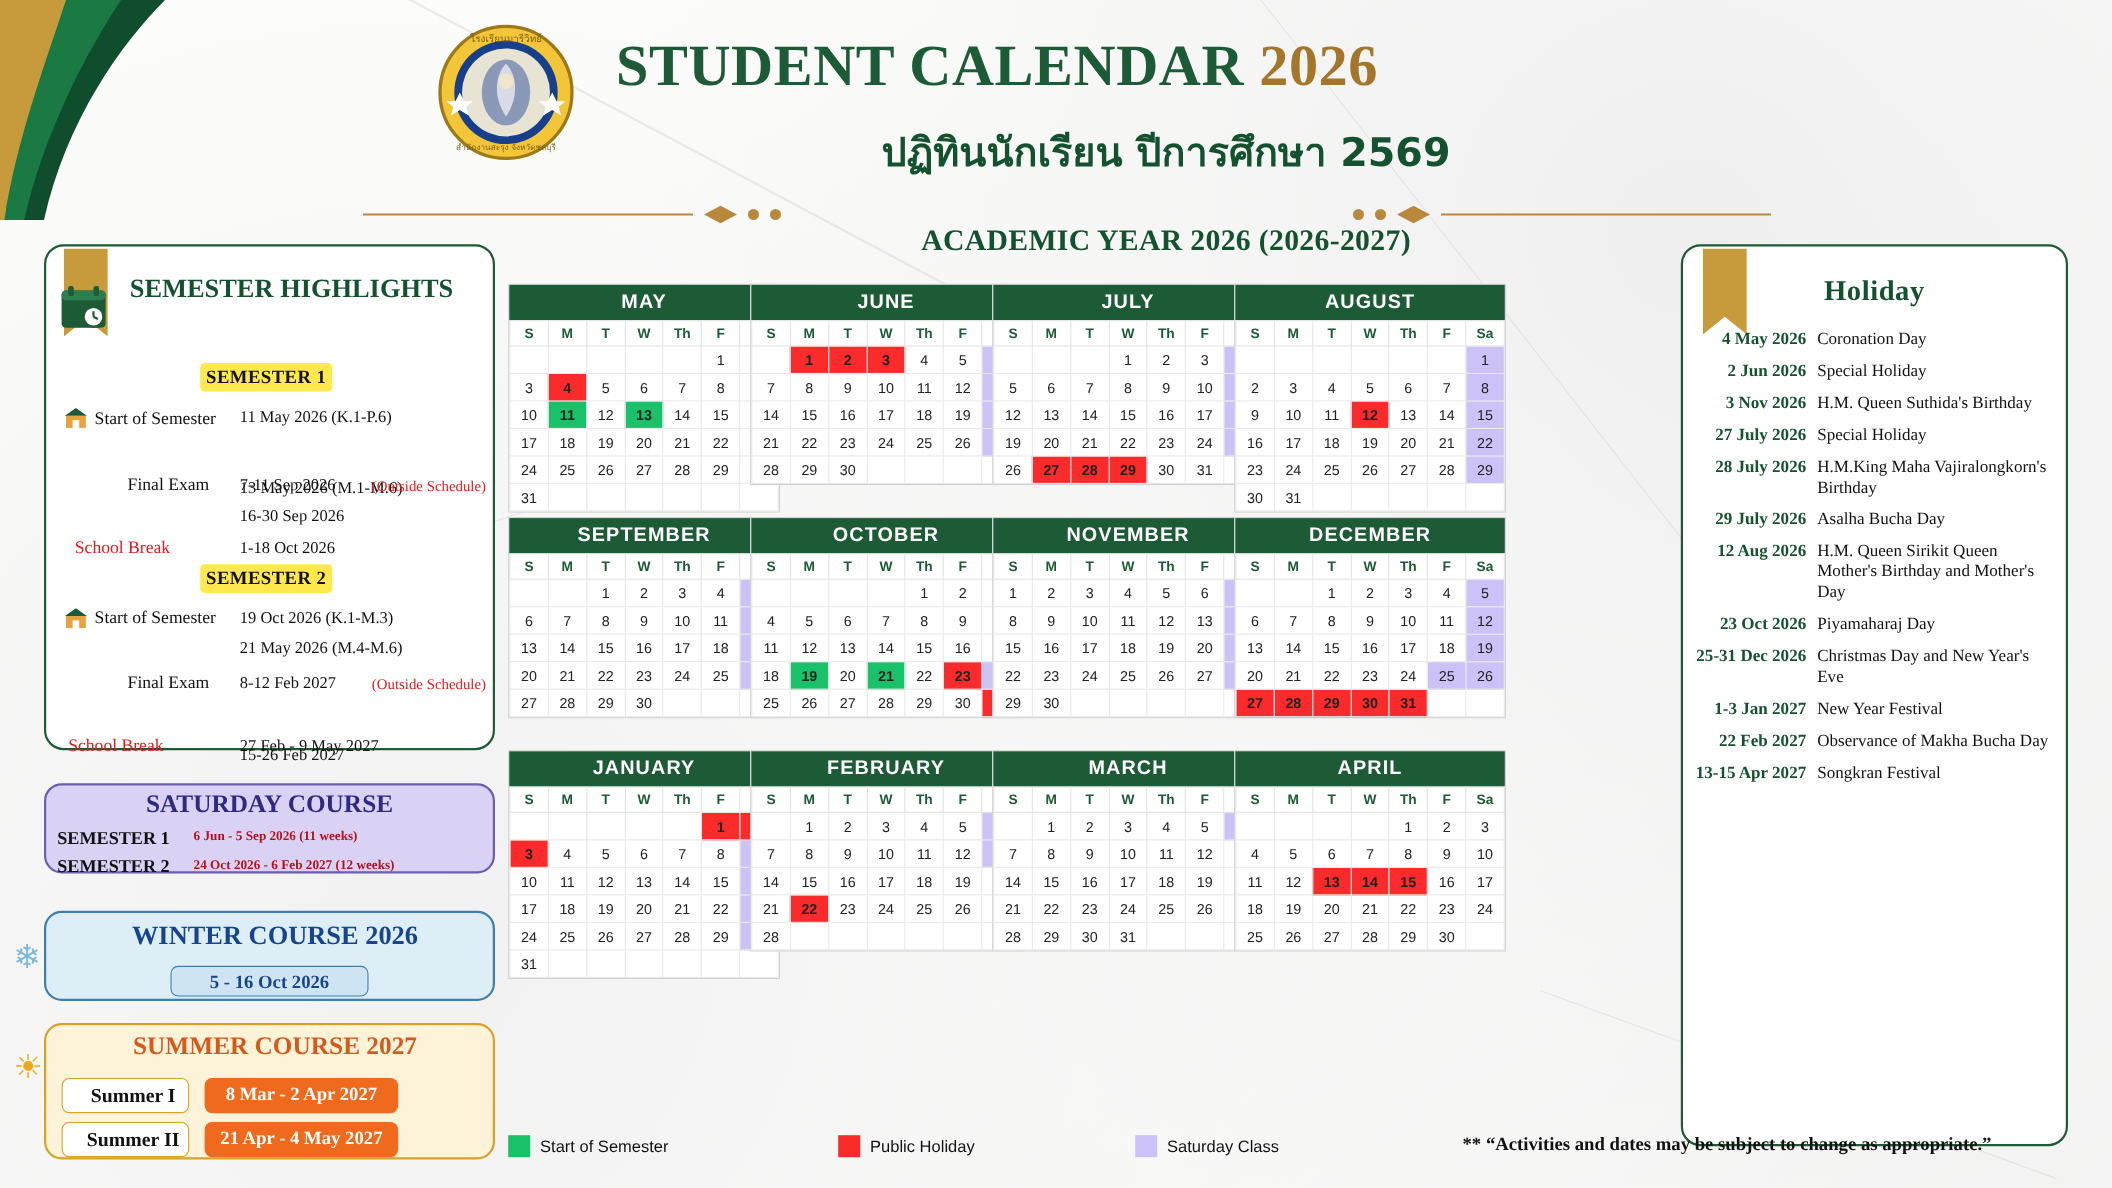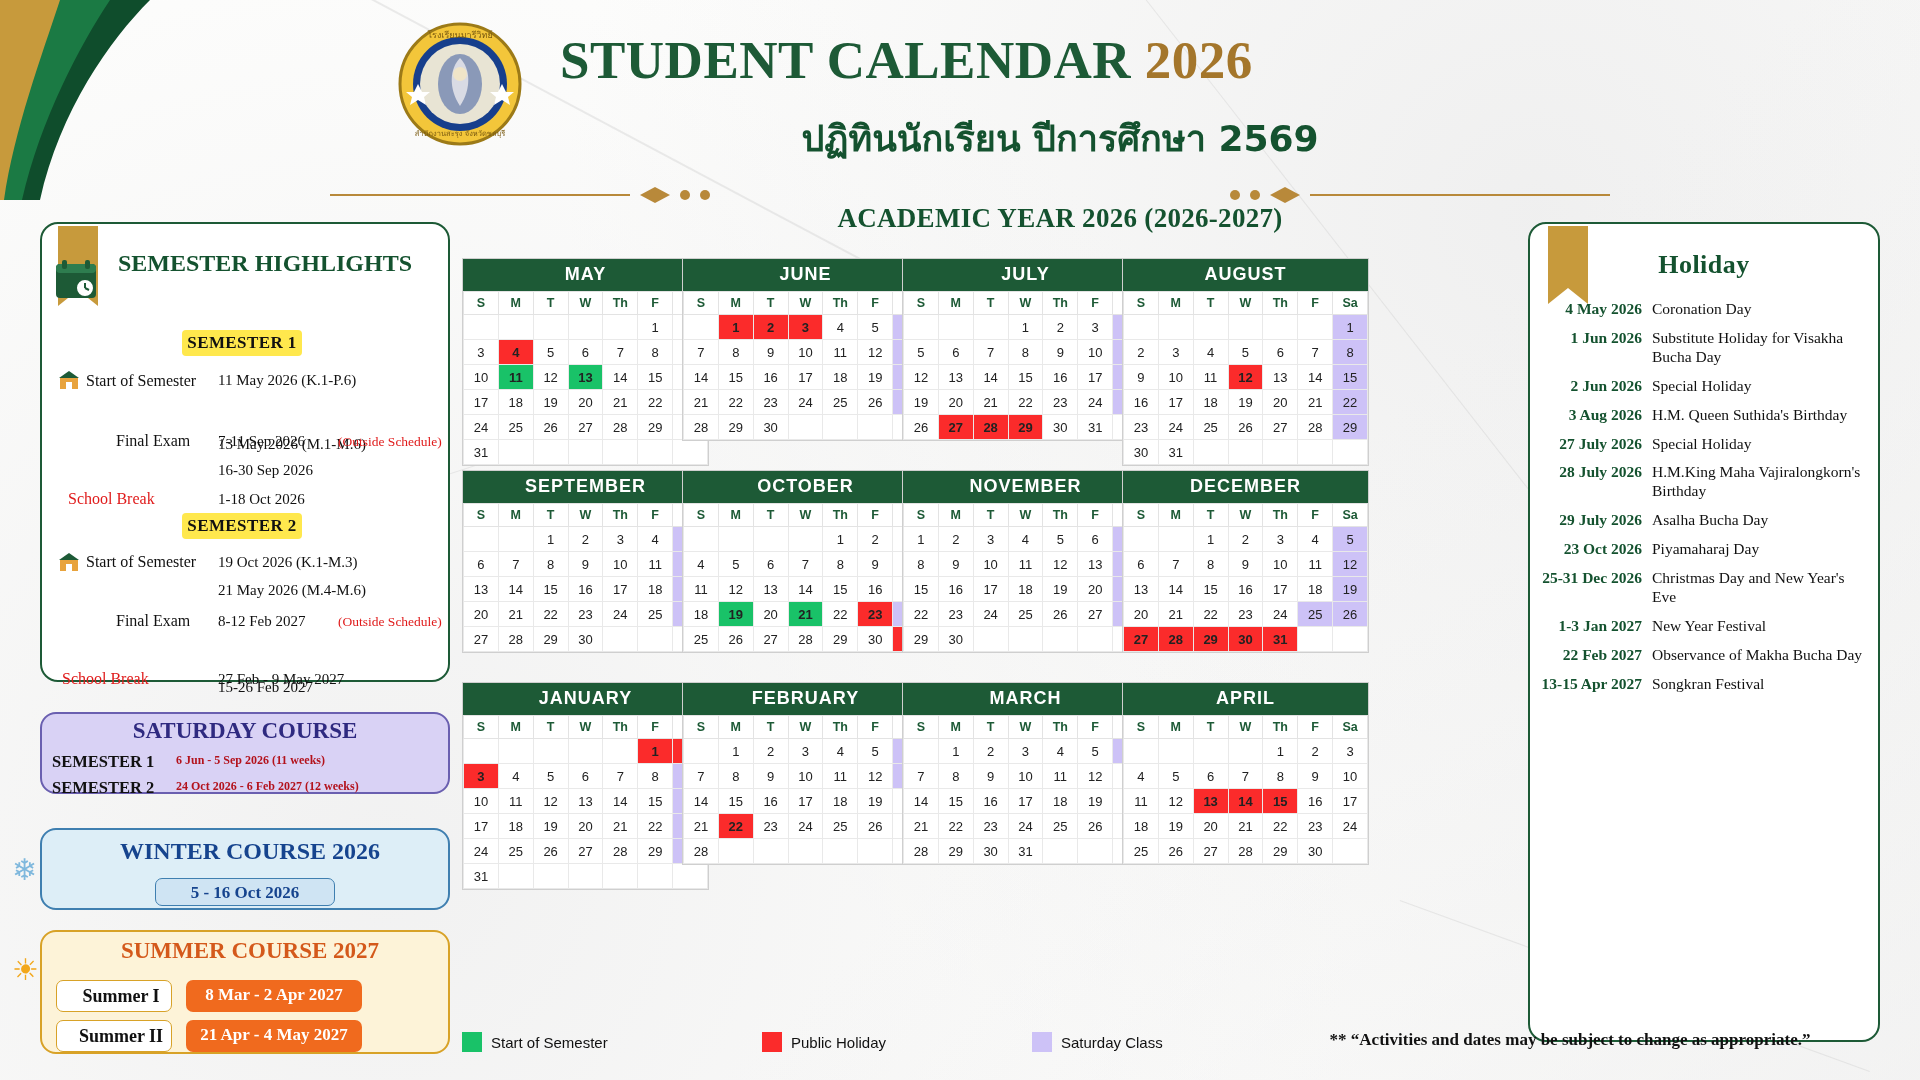--- a/index.html
+++ b/index.html
@@ -1021,42 +1021,42 @@
 <svg class="hol-tab" viewBox="0 0 40 78">
   <path d="M0,0 H40 V78 L20,62 L0,78 Z" fill="#c79a3c"></path>
 </svg>
 <div class="hol-title">Holiday</div>
 <div class="hol-list" id="holiday-list">
     <div class="hol-row">
       <div class="hol-date">4 May 2026</div>
       <div class="hol-name">Coronation Day</div>
     </div>
     <div class="hol-row">
-      <div class="hol-date">1 Jun 2026</div>
-      <div class="hol-name">Substitute Holiday for Visakha Bucha Day</div>
-    </div>
-    <div class="hol-row">
       <div class="hol-date">2 Jun 2026</div>
       <div class="hol-name">Special Holiday</div>
     </div>
     <div class="hol-row">
-      <div class="hol-date">3 Aug 2026</div>
+      <div class="hol-date">3 Nov 2026</div>
       <div class="hol-name">H.M. Queen Suthida's Birthday</div>
     </div>
     <div class="hol-row">
       <div class="hol-date">27 July 2026</div>
       <div class="hol-name">Special Holiday</div>
     </div>
     <div class="hol-row">
       <div class="hol-date">28 July 2026</div>
       <div class="hol-name">H.M.King Maha Vajiralongkorn's Birthday</div>
     </div>
     <div class="hol-row">
       <div class="hol-date">29 July 2026</div>
       <div class="hol-name">Asalha Bucha Day</div>
+    </div>
+    <div class="hol-row">
+      <div class="hol-date">12 Aug 2026</div>
+      <div class="hol-name">H.M. Queen Sirikit Queen Mother's Birthday and Mother's Day</div>
     </div>
     <div class="hol-row">
       <div class="hol-date">23 Oct 2026</div>
       <div class="hol-name">Piyamaharaj Day</div>
     </div>
     <div class="hol-row">
       <div class="hol-date">25-31 Dec 2026</div>
       <div class="hol-name">Christmas Day and New Year's Eve</div>
     </div>
     <div class="hol-row">

